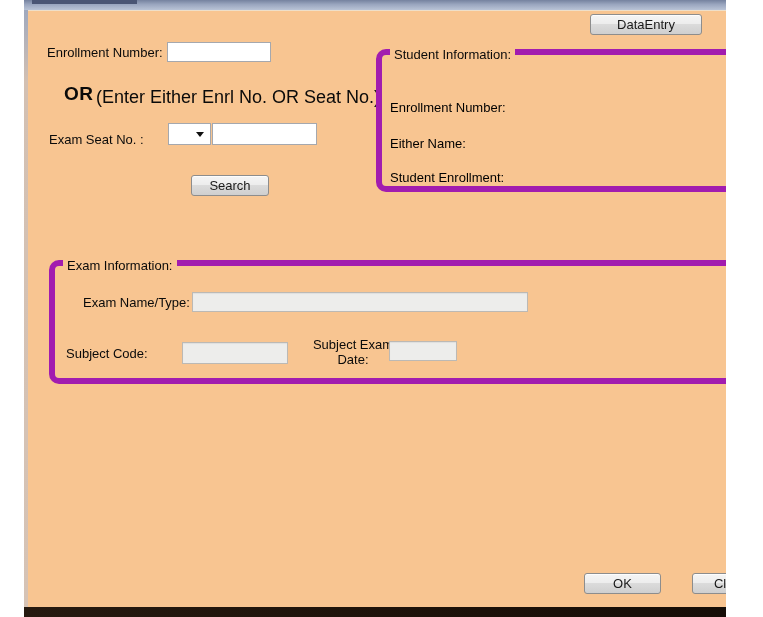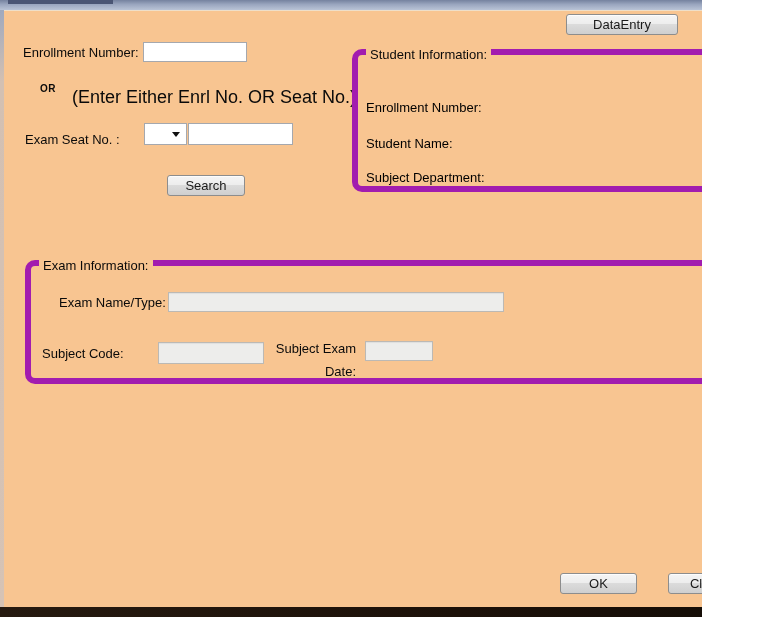--- a/index.html
+++ b/index.html
@@ -1,19 +1,19 @@
 <!DOCTYPE html>
 <html><head>
 <meta charset="utf-8">
 <style>
   * { margin:0; padding:0; box-sizing:border-box; }
   html,body { width:763px; height:617px; }
   body { font-family:"Liberation Sans", sans-serif; color:#000; }
 
-  .screen { position:relative; width:702px; height:617px; overflow:hidden; background:#6d28d9; }
+  .screen { position:relative; width:702px; height:617px; overflow:hidden; background:#6d28d9;margin-left:24px; }
 
   
   .frame-top { position:absolute; left:0; top:0; width:763px; height:10px;
     background:linear-gradient(180deg,#75829F 0%,#9AA6BF 45%,#B9C3D6 100%); }
   .frame-top-tab { position:absolute; left:8px; top:0; width:105px; height:4px; background:#4A5574; }
   .frame-left { position:absolute; left:0; top:10px; width:4px; height:597px;
     background:linear-gradient(180deg,#9FA9BE 0%,#D3C0B2 12%,#D6C3B5 100%); }
   .frame-right { position:absolute; left:750px; top:0; width:13px; height:617px;
     background:linear-gradient(180deg,#8A99BB 0%,#6E7A96 3%,#3C3A40 12%,#231C15 30%,#46331F 55%,#1A120C 80%,#0E0A07 100%); }
   .frame-bottom { position:absolute; left:0; top:607px; width:763px; height:10px;
@@ -45,42 +45,42 @@
   .combo-arrow { position:absolute; right:6px; top:8px; width:0; height:0;
     border-left:4px solid transparent; border-right:4px solid transparent;
     border-top:5px solid #101010; }
 
   
   #btn-dataentry { left:562px; top:3px; width:112px; height:21px; }
 
   #lbl-enrollment { left:19px; top:34px; }
   #inp-enrollment { left:139px; top:31px; width:104px; height:20px; }
 
-  #lbl-or { left:36px; top:72px; font-size:10px; font-weight:bold; letter-spacing:0.5px; }
+  #lbl-or { left:36px; top:72px; font-size:19px; font-weight:bold; letter-spacing:0.5px; }
   #lbl-or-hint { left:68px; top:76px; font-size:18px; }
 
   #lbl-exam-seat { left:21px; top:121px; }
   #inp-seat { left:184px; top:112px; width:105px; height:22px; }
 
   #btn-search { left:163px; top:164px; width:78px; height:21px; }
 
   
   #box-student { left:348px; top:38px; width:392px; height:143px; }
   #box-student .field-label { position:absolute; left:8px; font-size:13px; white-space:nowrap; }
   #stu-f0 { top:45px; }
   #stu-f1 { top:81px; }
   #stu-f2 { top:115px; }
 
   
   #box-exam { left:21px; top:249px; width:719px; height:124px; }
   #lbl-exam-name { left:28px; top:29px; }
   #inp-exam-name { left:137px; top:26px; width:336px; height:20px; }
   #lbl-subject-code { left:11px; top:80px; }
   #inp-subject-code { left:127px; top:76px; width:106px; height:22px; }
-  #lbl-subject-date { left:233px; top:71px; width:92px; text-align:right; white-space:normal; line-height:23px; }
+  #lbl-subject-date { left:252px; top:71px; width:92px; text-align:center; white-space:normal; line-height:15px; }
   #inp-subject-date { left:334px; top:75px; width:68px; height:20px; }
 
   
   #box-seating { left:21px; top:411px; width:719px; height:109px; }
   #inp-seat-number { left:127px; top:16px; width:106px; height:21px; }
   #lbl-seat-number { left:11px; top:28px; }
   #lbl-class-number { left:11px; top:75px; }
   #inp-class-number { left:127px; top:66px; width:106px; height:21px; }
   #lbl-block-no { left:262px; top:75px; }
   #inp-block-no { left:334px; top:69px; width:105px; height:20px; }
@@ -116,22 +116,22 @@
       <span class="combo-value"></span>
       <span class="combo-arrow"></span>
     </div>
     <input id="inp-seat" class="txt" type="text" value="" style="">
 
     <button id="btn-search" class="win-btn">Search</button>
 
     <div id="box-student" class="groupbox">
       <span class="groupbox-title">Student Information:</span>
       <span id="stu-f0" class="field-label">Enrollment Number:</span>
-      <span id="stu-f1" class="field-label">Student Name:</span>
-      <span id="stu-f2" class="field-label">Subject Department:</span>
+      <span id="stu-f1" class="field-label">Either Name:</span>
+      <span id="stu-f2" class="field-label">Student Enrollment:</span>
     </div>
 
     <div id="box-exam" class="groupbox">
       <span class="groupbox-title">Exam Information:</span>
       <span id="lbl-exam-name" class="lbl">Exam Name/Type:</span>
       <input id="inp-exam-name" class="txt readonly" type="text" readonly="" value="" style="">
       <span id="lbl-subject-code" class="lbl">Subject Code:</span>
       <input id="inp-subject-code" class="txt readonly" type="text" readonly="" value="" style="">
       <span id="lbl-subject-date" class="lbl">Subject Exam Date:</span>
       <input id="inp-subject-date" class="txt readonly" type="text" readonly="" value="" style="">

